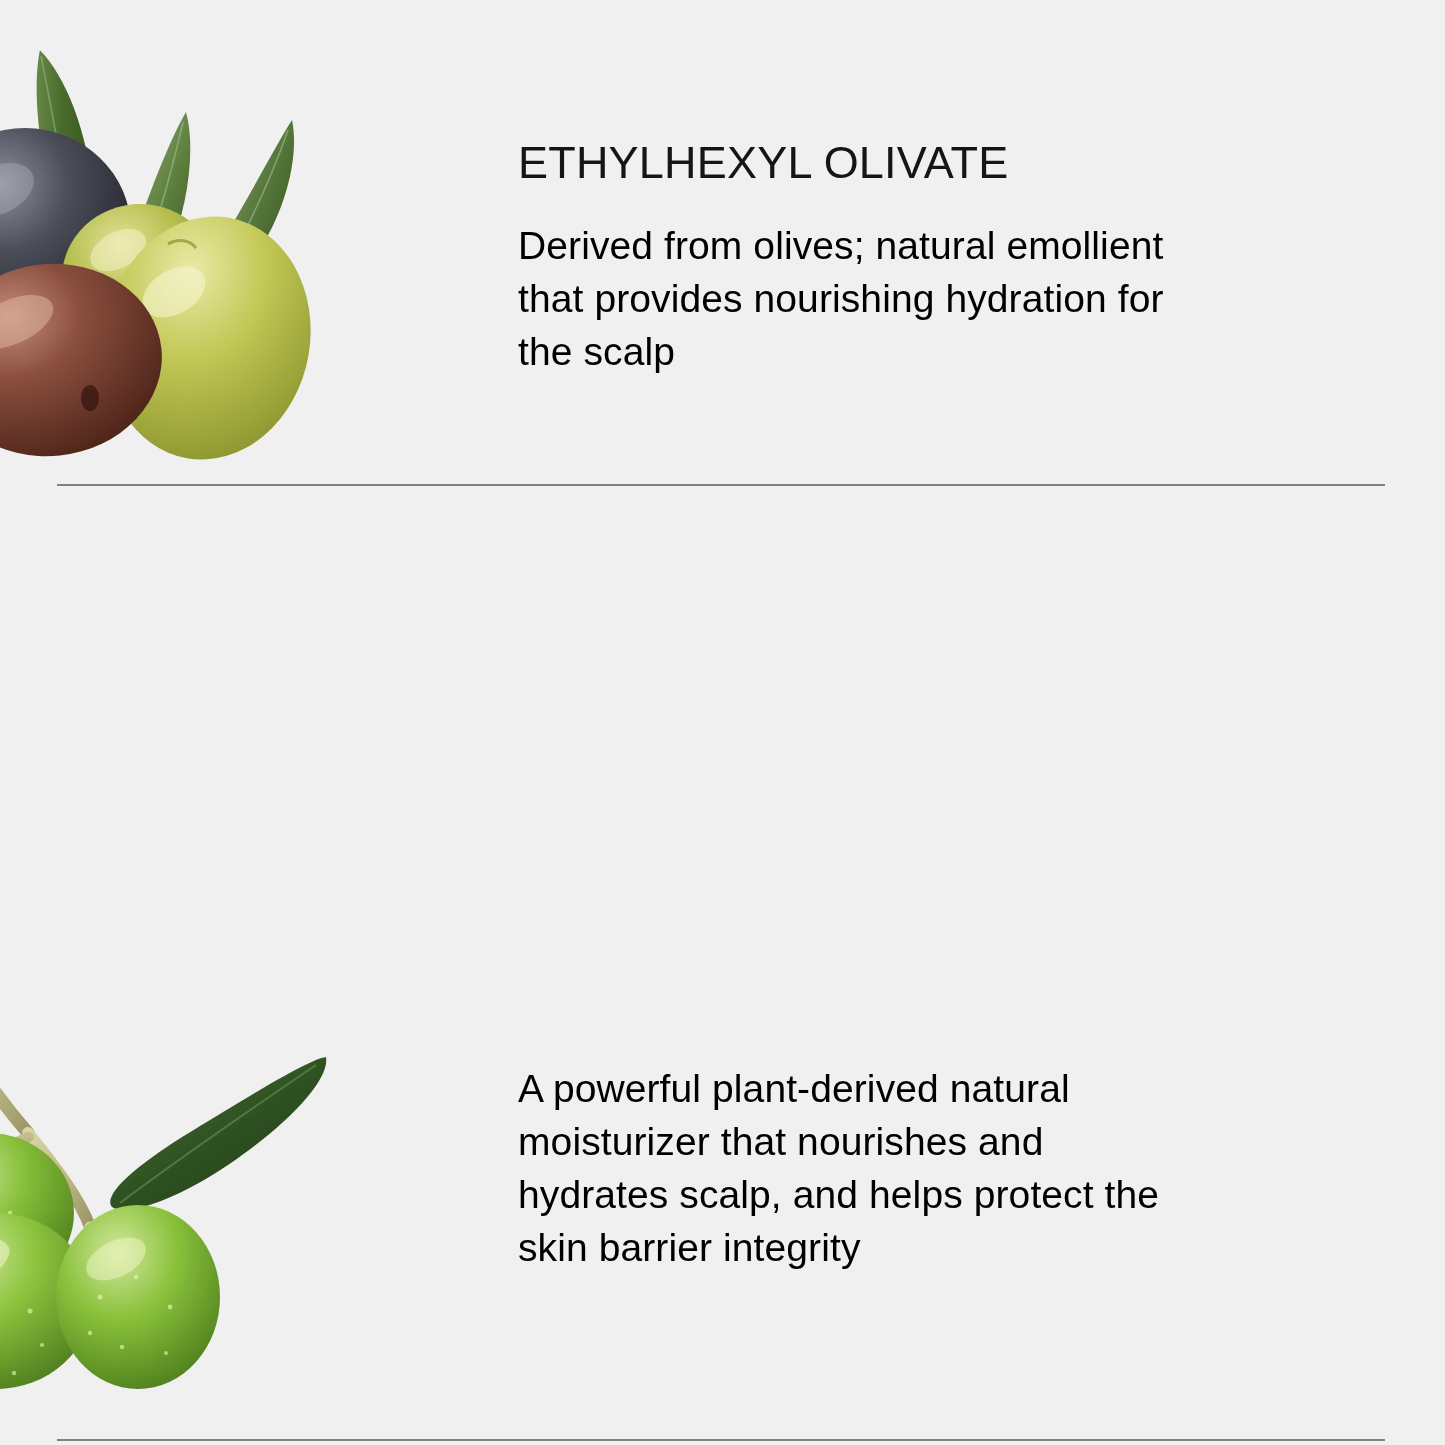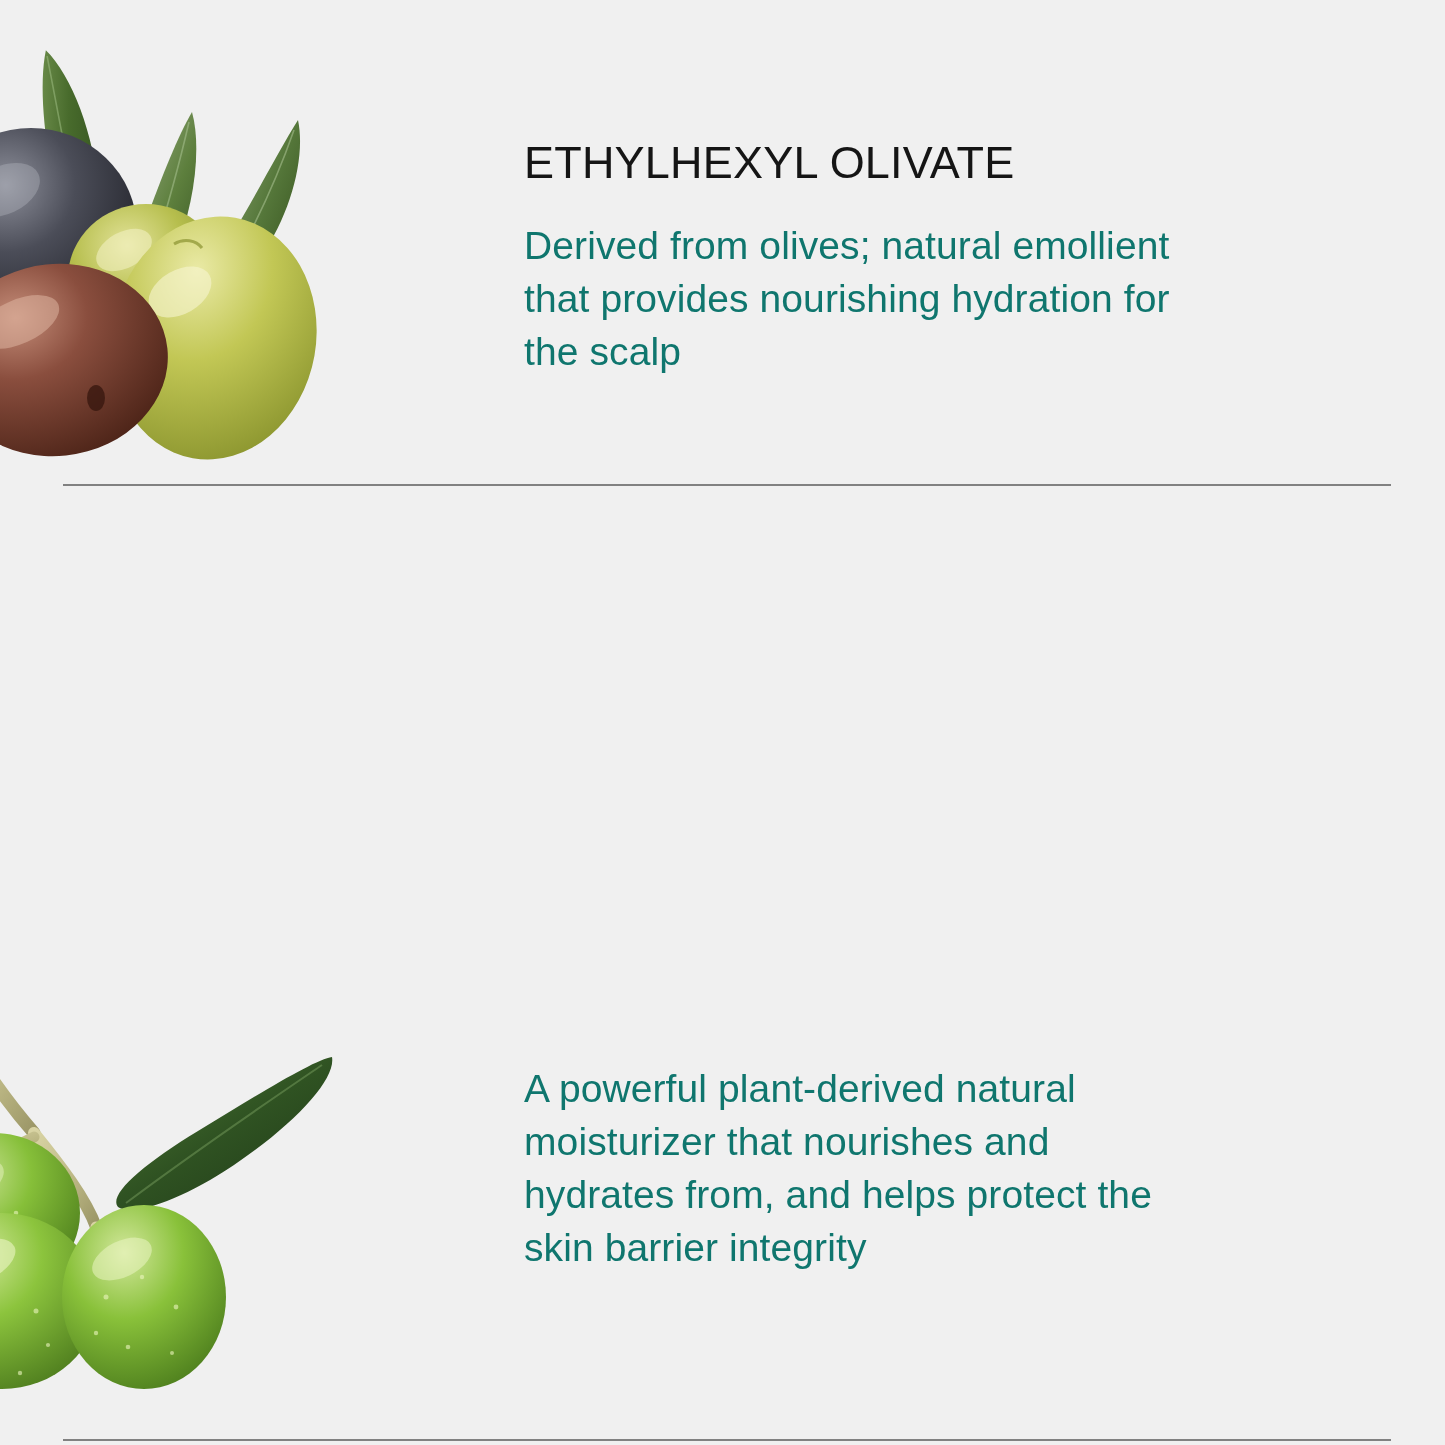--- a/index.html
+++ b/index.html
@@ -11,21 +11,20 @@
     height: 1445px;
     background: #f0f0f0;
     font-family: "Liberation Sans", sans-serif;
     overflow: hidden;
   }
   .page {
     position: relative;
     width: 1215px;
     height: 1445px;
     background: #f0f0f0;
-    margin-left: 6px;
   }
 
   
   .section {
     position: absolute;
     left: 0;
     width: 1445px;
     display: block;
   }
   #section-1 { top: 0;    height: 486px; }
@@ -54,21 +53,21 @@
     font-weight: 400;
     letter-spacing: .2px;
     color: #151515;
     line-height: 1.0;
     margin: 0 0 34px 0;
     white-space: nowrap;
   }
   .body-copy {
     font-size: 39px;
     font-weight: 400;
-    color: #0f766e;
+    color: #000000;
     line-height: 53px;
     margin: 0;
     letter-spacing: .1px;
   }
   #text-1 { top: 140px; }
   #text-2 { top: 576px; }
   #text-1 .body-copy { width: 680px; }
   #text-2 .body-copy { width: 670px; }
 
   
@@ -260,21 +259,21 @@
             <circle cx="240" cy="306" r="2.4"></circle>
               <circle cx="192" cy="346" r="2.3"></circle>
             <circle cx="236" cy="352" r="2"></circle>
               <circle cx="160" cy="332" r="2.2"></circle>
           </g>
         </g>
       </svg>
     </div>
 
     <div class="text-block" id="text-2">
-      <p class="body-copy">A powerful plant-derived natural moisturizer that nourishes and hydrates from, and helps protect the skin barrier integrity</p>
+      <p class="body-copy">A powerful plant-derived natural moisturizer that nourishes and hydrates scalp, and helps protect the skin barrier integrity</p>
     </div>
 
     <div class="divider" id="divider-2"></div>
   </div>
 
   <div class="section" id="section-3">
 
     
 
     

